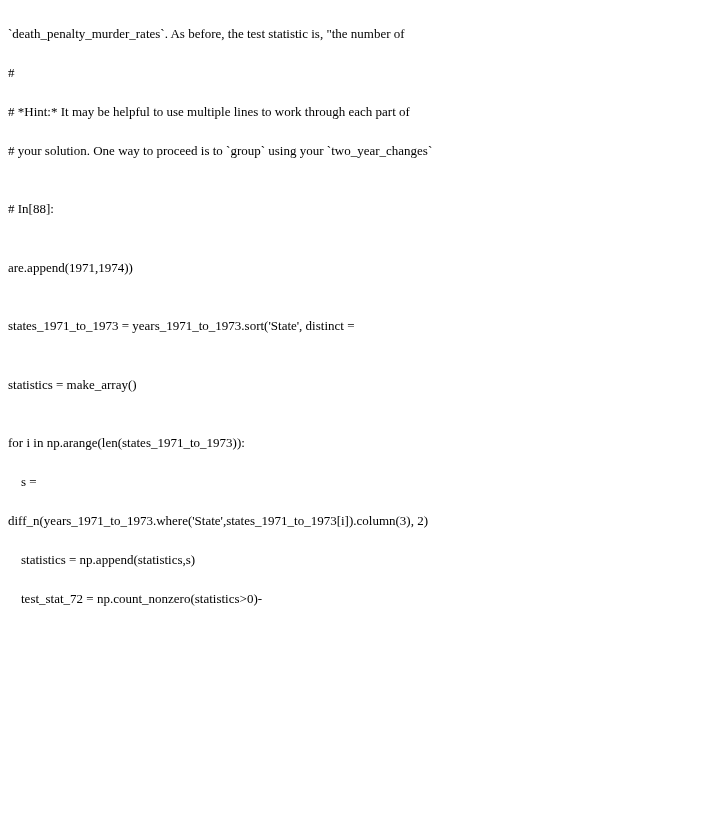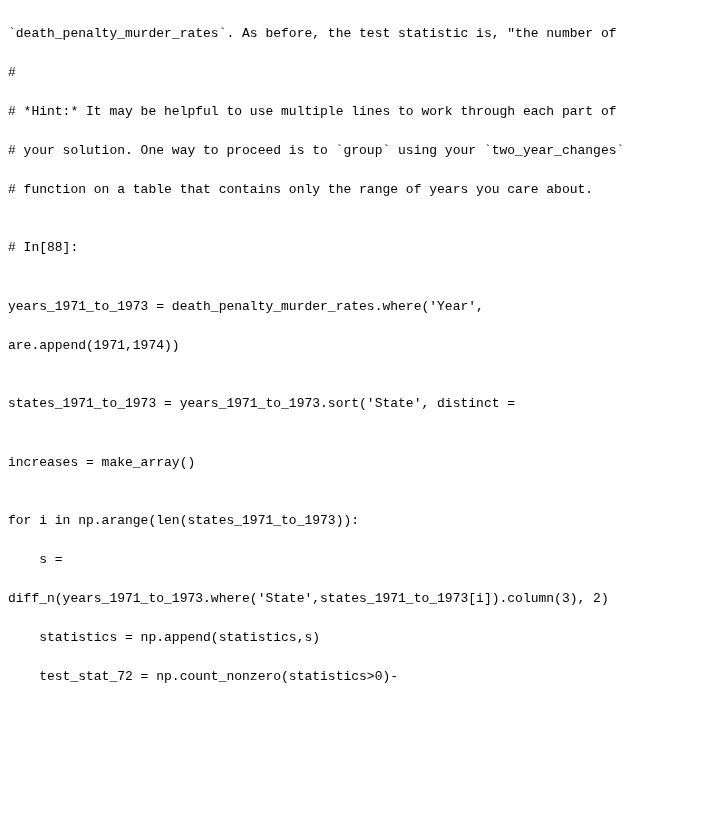--- a/index.html
+++ b/index.html
@@ -21,40 +21,39 @@
 
     .code-container {
       padding: 4px 8px;
       white-space: pre;
       background-color: #ffffff;
     }
 
     .code-line {
       display: block;
       white-space: pre;
+      font-family: Liberation Serif, serif;
     }
   </style>
 </head>
 <body>
 
 <div class="code-container">
 <span class="code-line">`death_penalty_murder_rates`. As before, the test statistic is, "the number of</span>
 <span class="code-line">#</span>
 <span class="code-line"># *Hint:* It may be helpful to use multiple lines to work through each part of</span>
 <span class="code-line"># your solution. One way to proceed is to `group` using your `two_year_changes`</span>
-<span class="code-line"># function on a table that contains only the range of years you care about.</span>
 <span class="code-line"></span>
 <span class="code-line"># In[88]:</span>
 <span class="code-line"></span>
-<span class="code-line">years_1971_to_1973 = death_penalty_murder_rates.where('Year',</span>
 <span class="code-line">are.append(1971,1974))</span>
 <span class="code-line"></span>
 <span class="code-line">states_1971_to_1973 = years_1971_to_1973.sort('State', distinct =</span>
 <span class="code-line"></span>
-<span class="code-line">increases = make_array()</span>
+<span class="code-line">statistics = make_array()</span>
 <span class="code-line"></span>
 <span class="code-line">for i in np.arange(len(states_1971_to_1973)):</span>
 <span class="code-line">    s =</span>
 <span class="code-line">diff_n(years_1971_to_1973.where('State',states_1971_to_1973[i]).column(3), 2)</span>
 <span class="code-line">    statistics = np.append(statistics,s)</span>
 <span class="code-line">    test_stat_72 = np.count_nonzero(statistics&gt;0)-</span>
 <span class="code-line"></span>
 
 <span class="code-line"></span>
 

